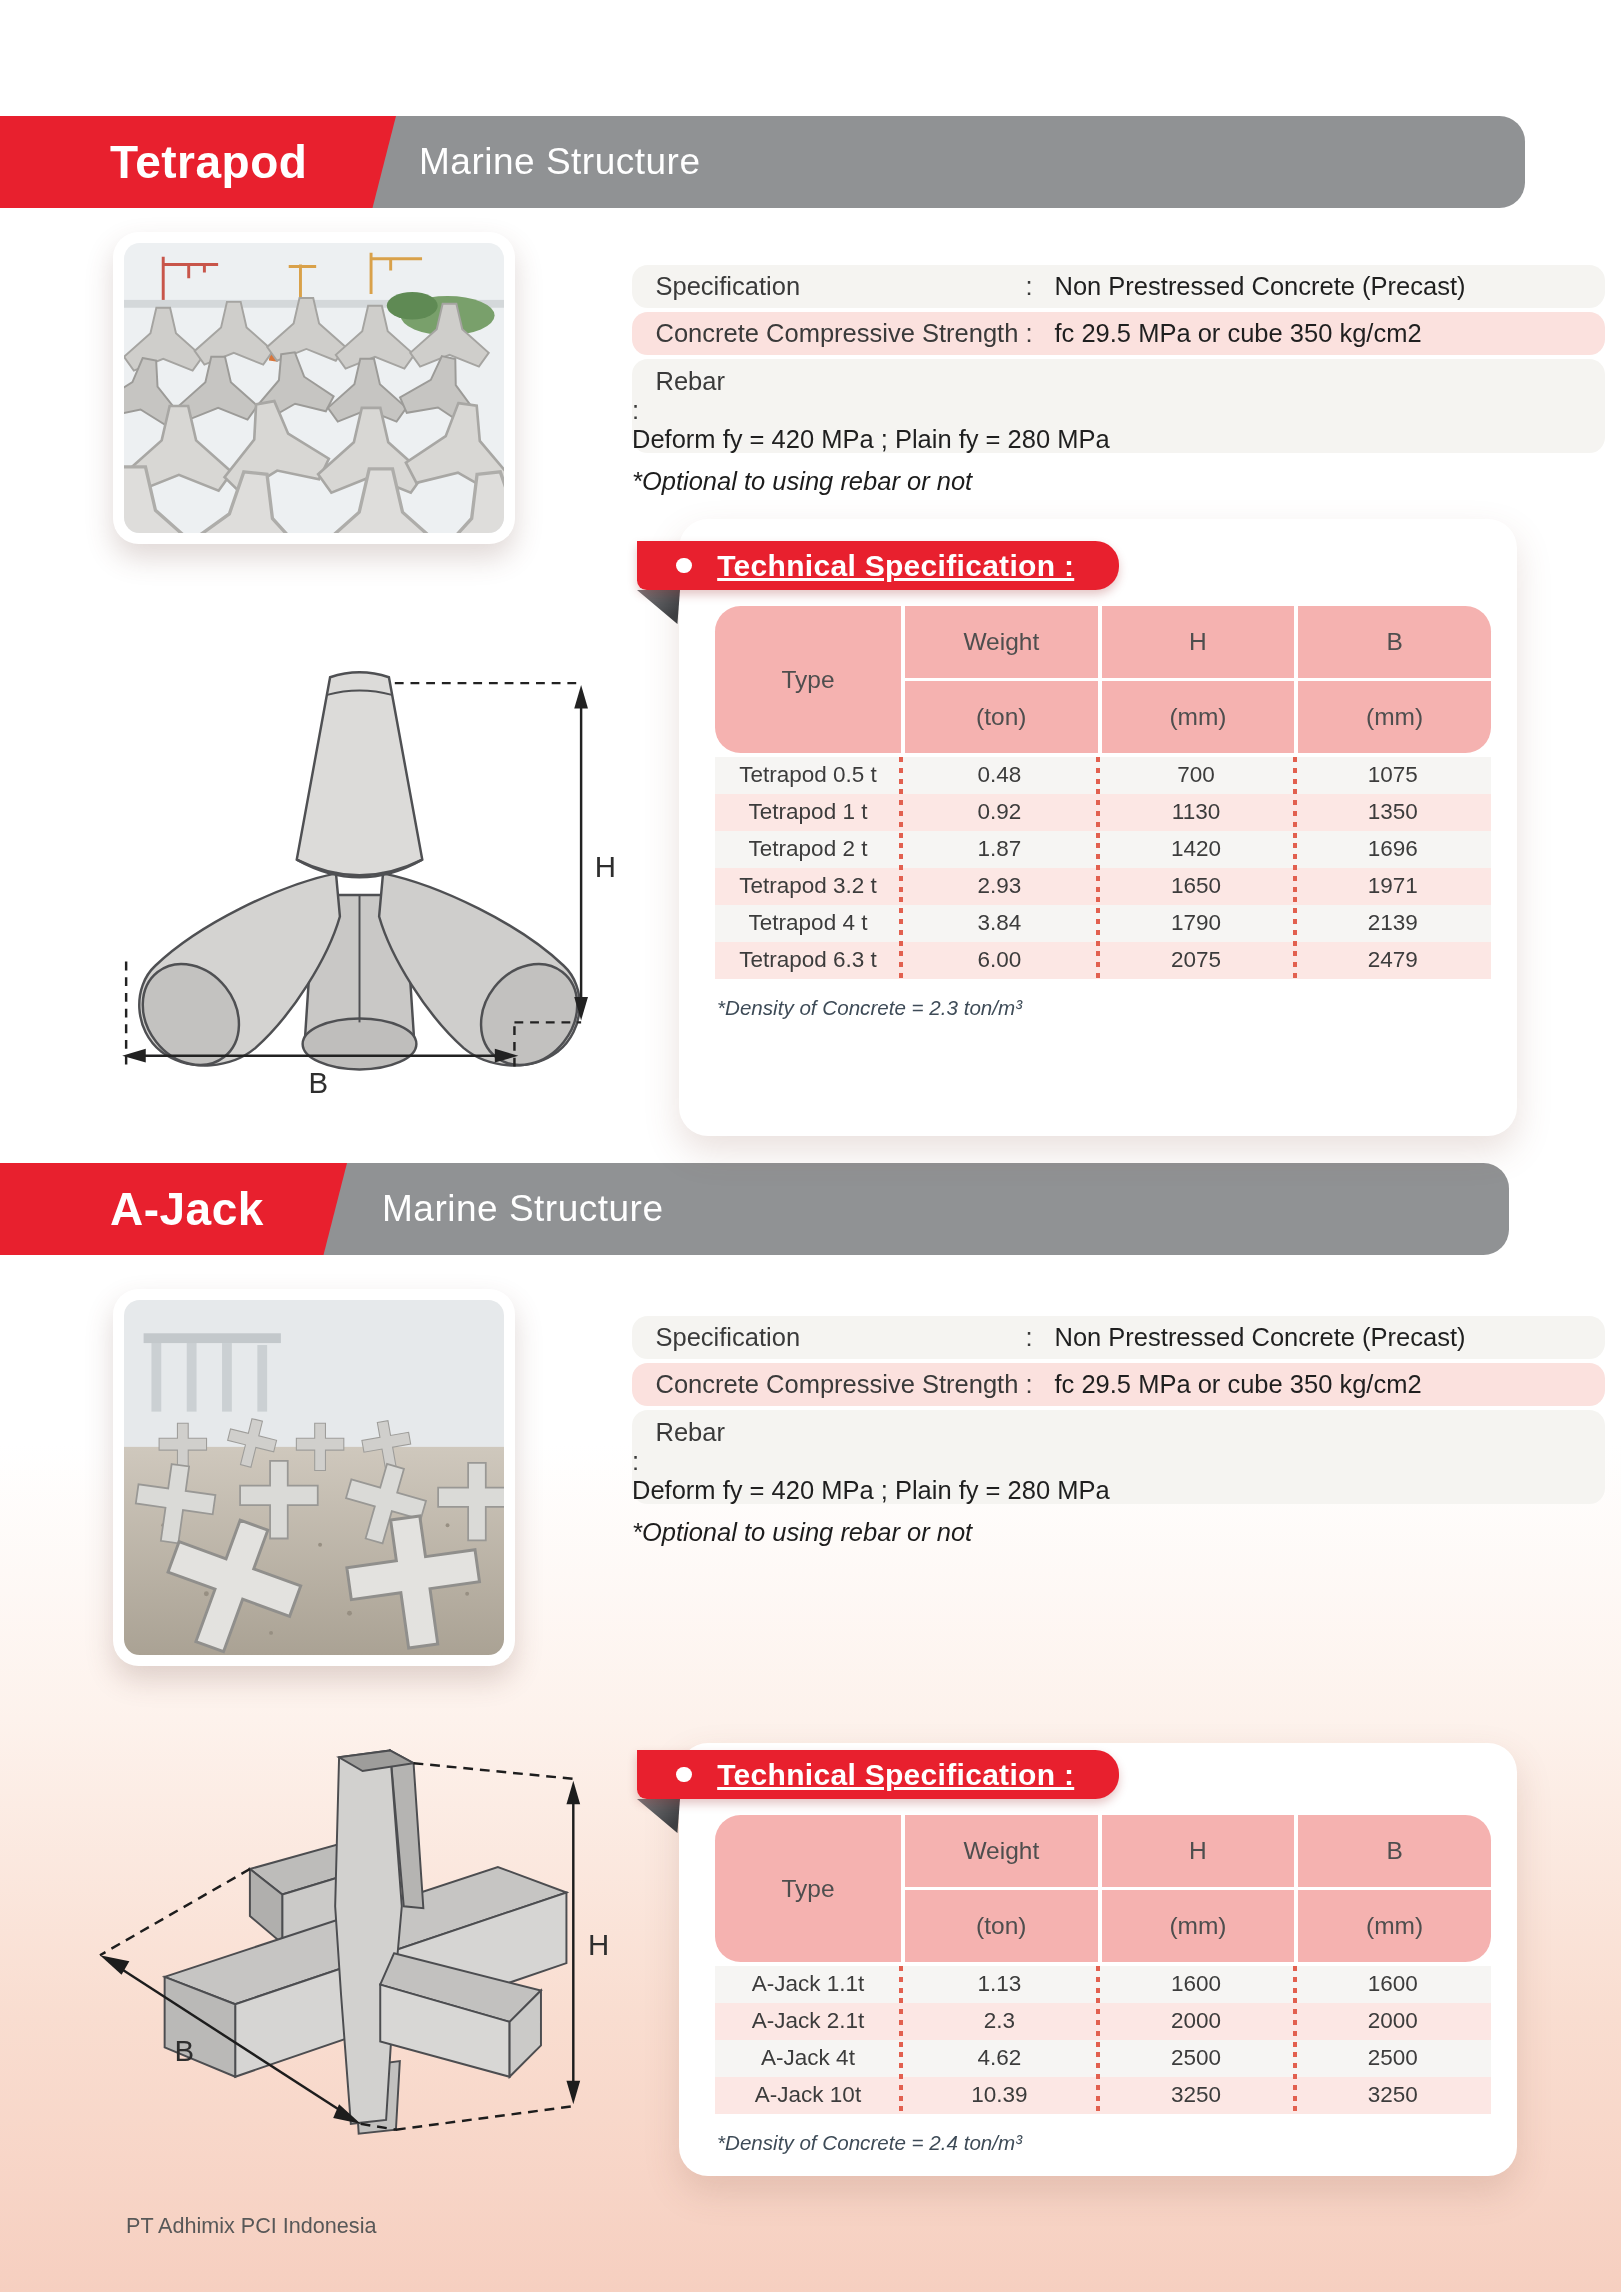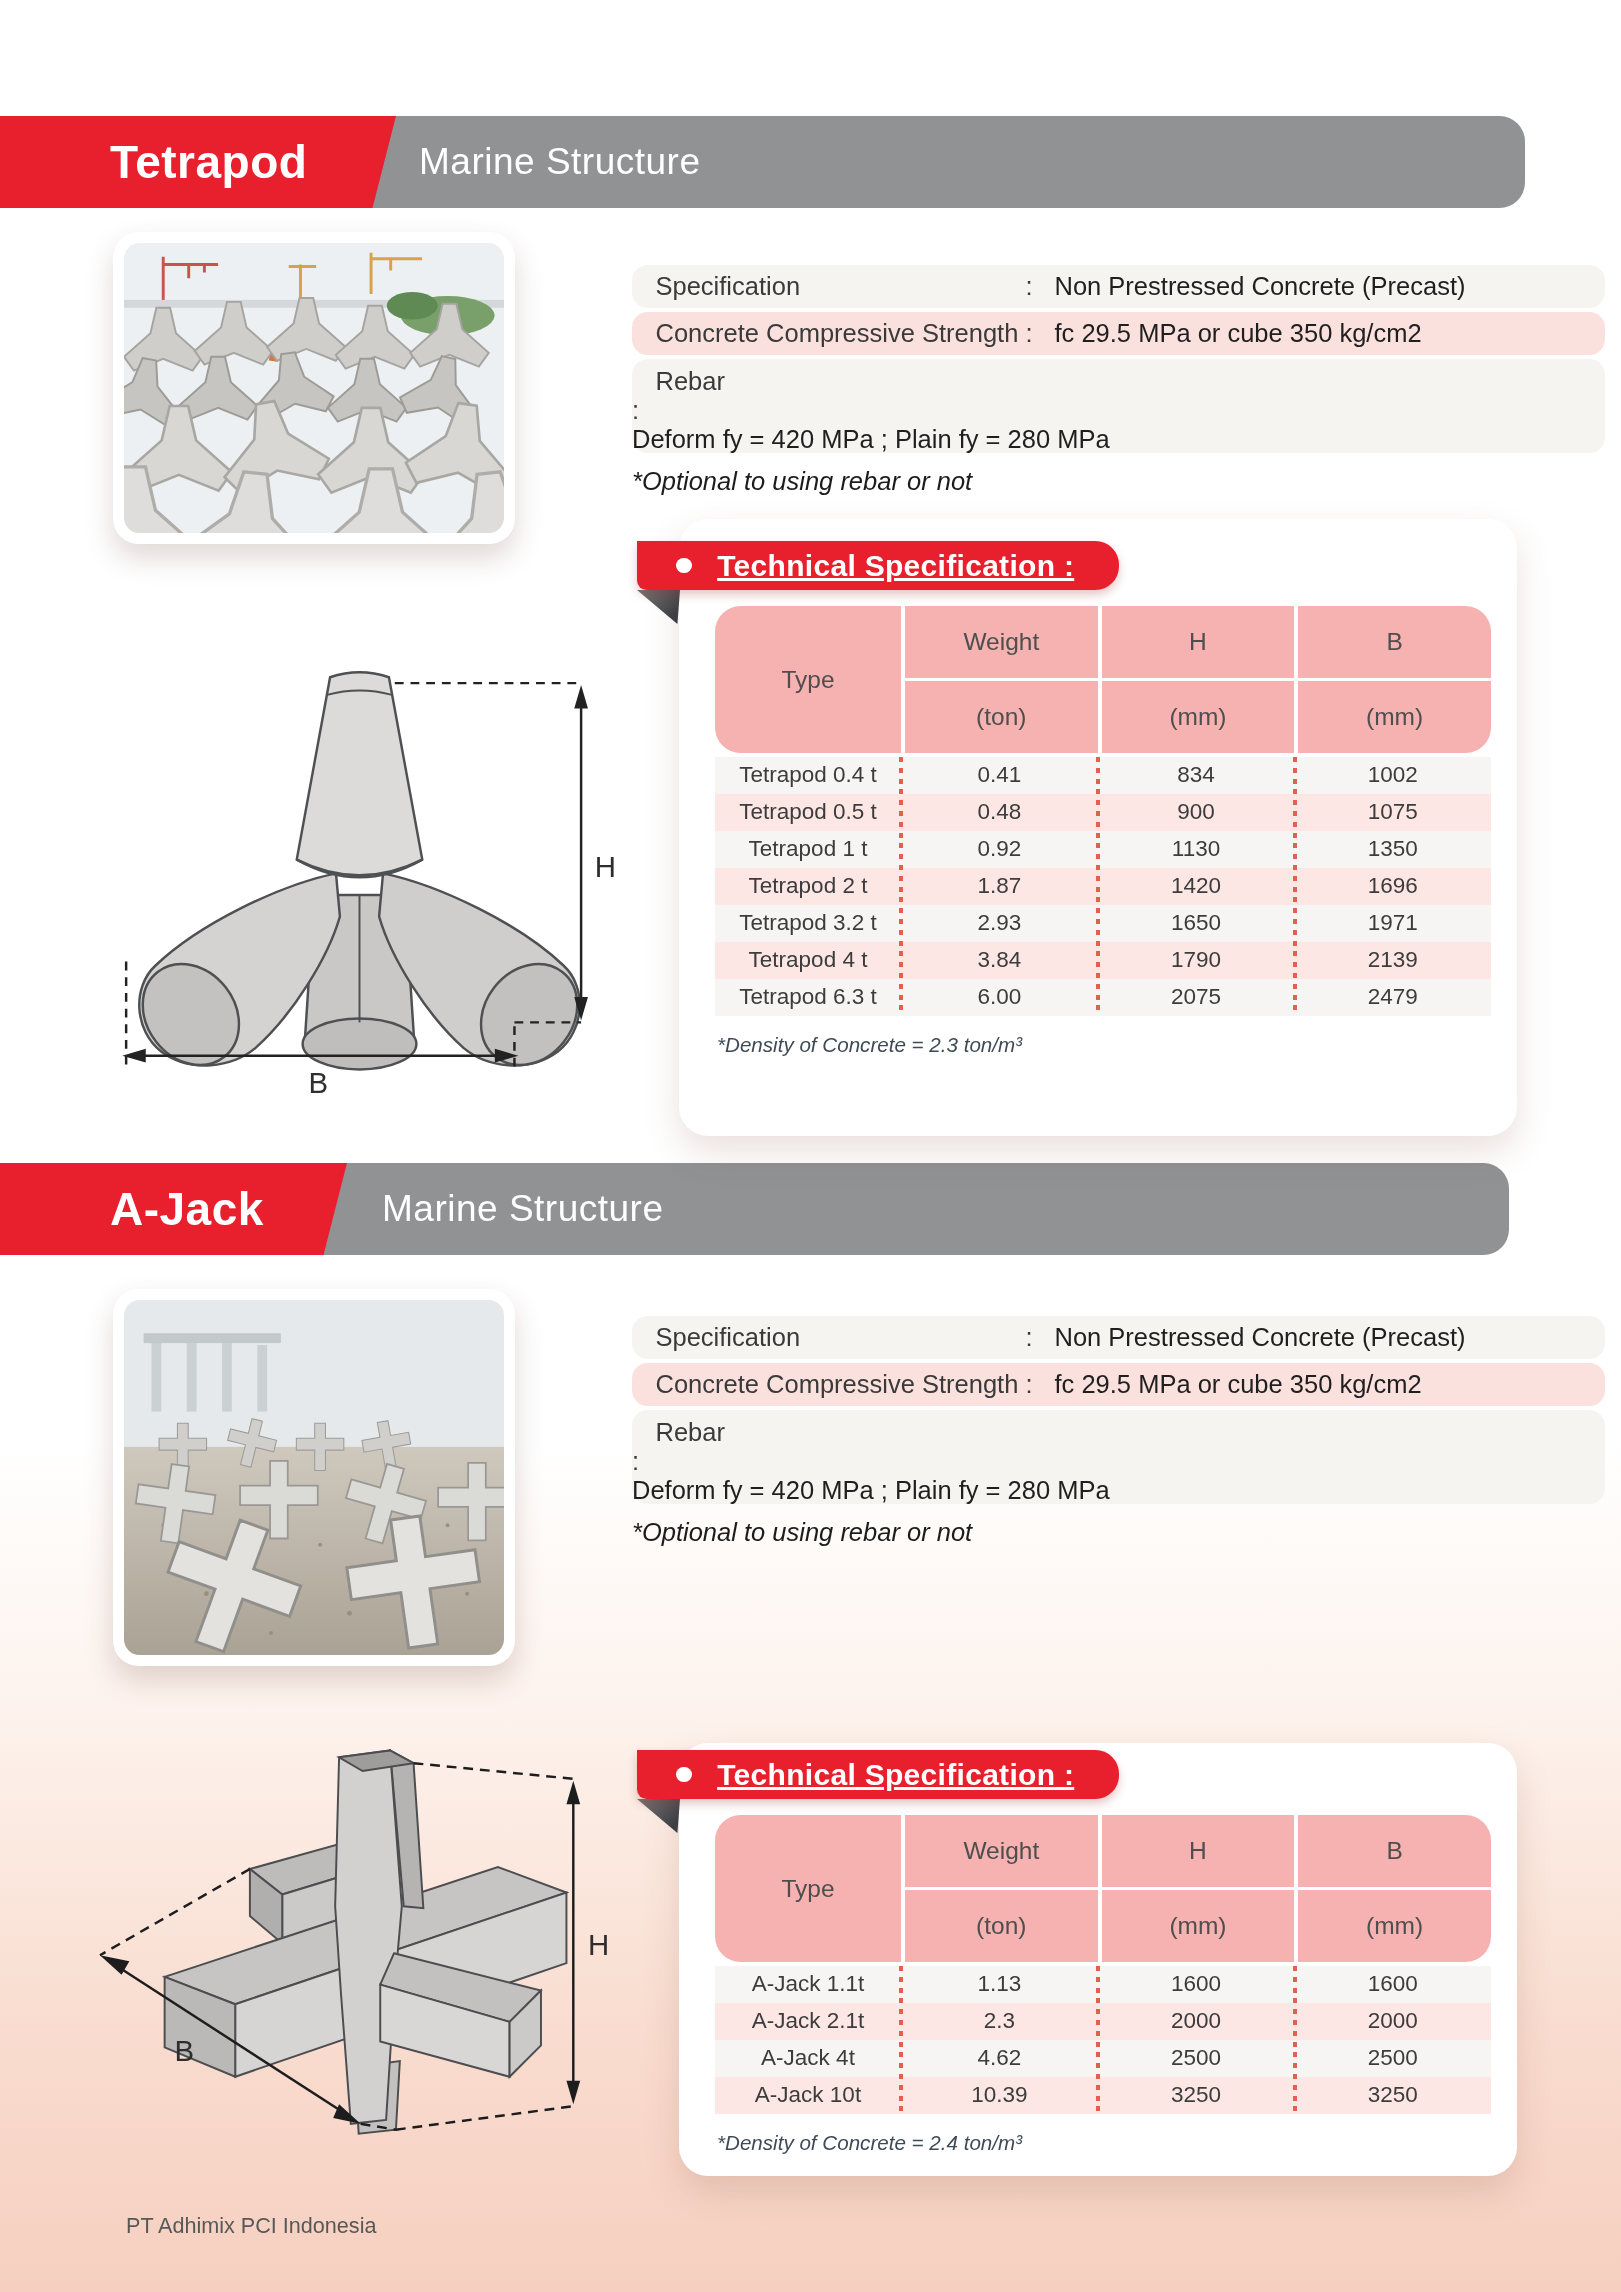--- a/index.html
+++ b/index.html
@@ -171,29 +171,23 @@
           <div class="th-cell cell-pink">H</div>
           <div class="th-cell cell-pink">(mm)</div>
         </div>
         <div class="th-col last">
           <div class="th-cell cell-pink">B</div>
           <div class="th-cell cell-pink">(mm)</div>
         </div>
       </div>
       <div class="t-body">
         <div class="tr">
-          <div class="td td-type">Tetrapod 0.4 t</div>
-          <div class="td">0.41</div>
-          <div class="td">834</div>
-          <div class="td">1002</div>
-        </div>
-        <div class="tr">
           <div class="td td-type">Tetrapod 0.5 t</div>
           <div class="td">0.48</div>
-          <div class="td">900</div>
+          <div class="td">700</div>
           <div class="td">1075</div>
         </div>
         <div class="tr">
           <div class="td td-type">Tetrapod 1 t</div>
           <div class="td">0.92</div>
           <div class="td">1130</div>
           <div class="td">1350</div>
         </div>
         <div class="tr">
           <div class="td td-type">Tetrapod 2 t</div>

